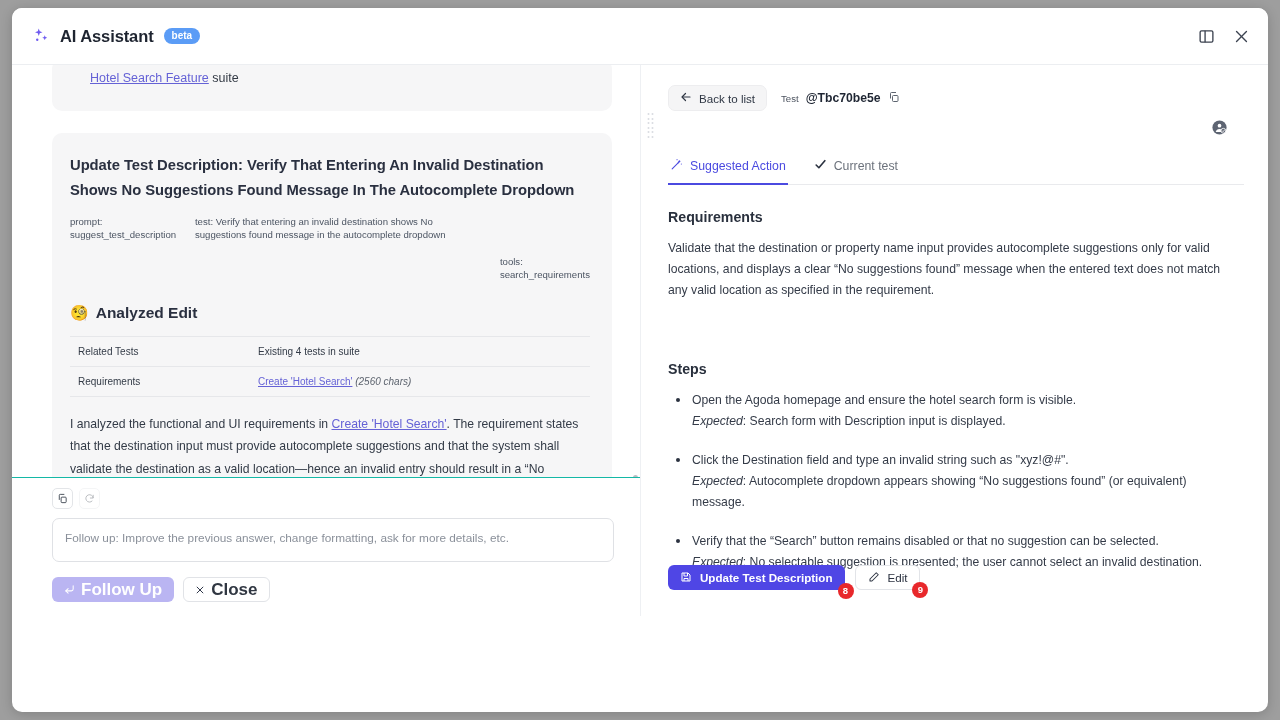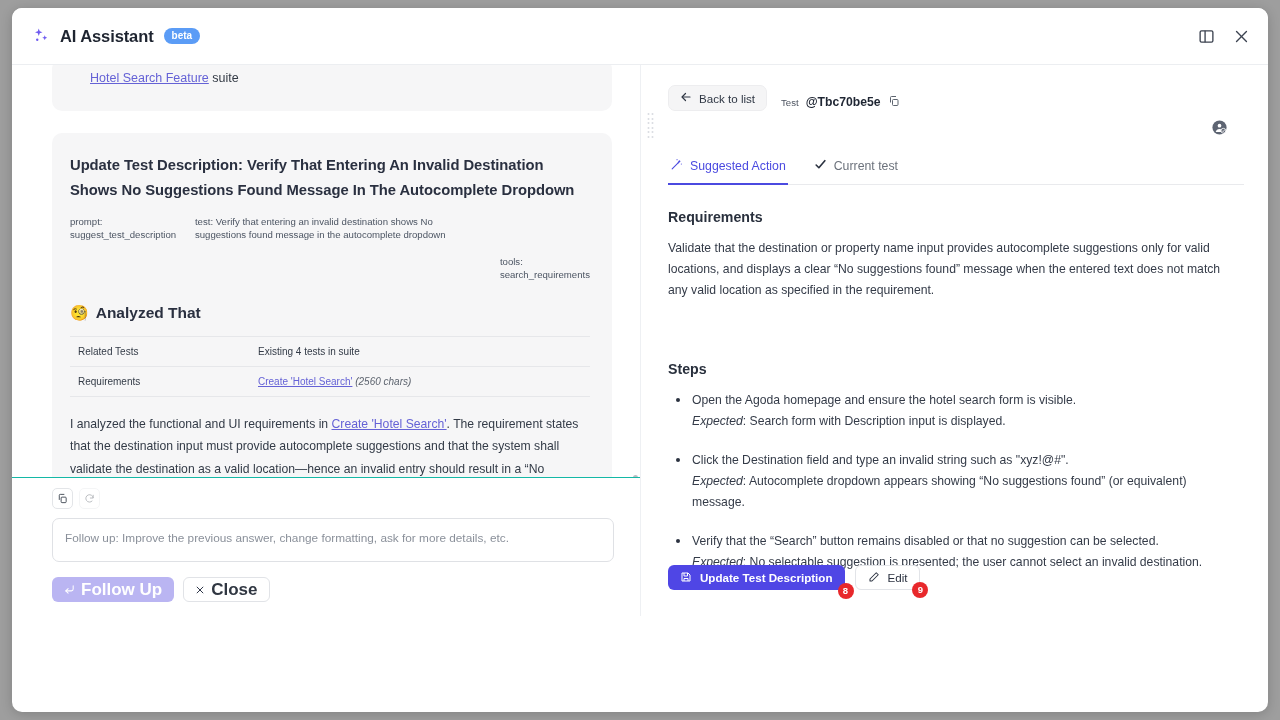--- a/index.html
+++ b/index.html
@@ -199,21 +199,21 @@
     border-radius: 6px;
     font-size: 17px; font-weight: 600;
     cursor: pointer;
     border: 1px solid transparent;
   }
   .btn-primary-soft { background: #bab5f2; color: #ffffff; }
   .btn-ghost { background: #fff; border-color: #e1e3e7; color: #303742; }
 
   
   .r-head {
-    display: flex; align-items: flex-end; gap: 14px;
+    display: flex; align-items: center; gap: 14px;
     padding: 20px 24px 0 8px;
   }
   .back-btn {
     display: inline-flex; align-items: center; gap: 7px;
     height: 26px; padding: 0 11px;
     background: #f5f5f6; border: 1px solid #ededef;
     border-radius: 7px;
     font-size: 11.6px; color: #2f3744; font-weight: 500;
     cursor: pointer;
   }
@@ -335,21 +335,21 @@
               <div>test: Verify that entering an invalid destination shows No suggestions found message in the autocomplete dropdown</div>
             </div>
             <div class="meta-col-c">
               <div>tools:</div>
               <div>search_requirements</div>
             </div>
           </div>
 
           <div class="sec-head">
             <span class="sec-emoji">🧐</span>
-            <span>Analyzed That</span>
+            <span>Analyzed Edit</span>
           </div>
 
           <table class="data-table">
             <tbody>
                   <tr>
               <td class="k">Related Tests</td>
               <td>Existing 4 tests in suite</td>
             </tr>
             <tr>
               <td class="k">Requirements</td>

